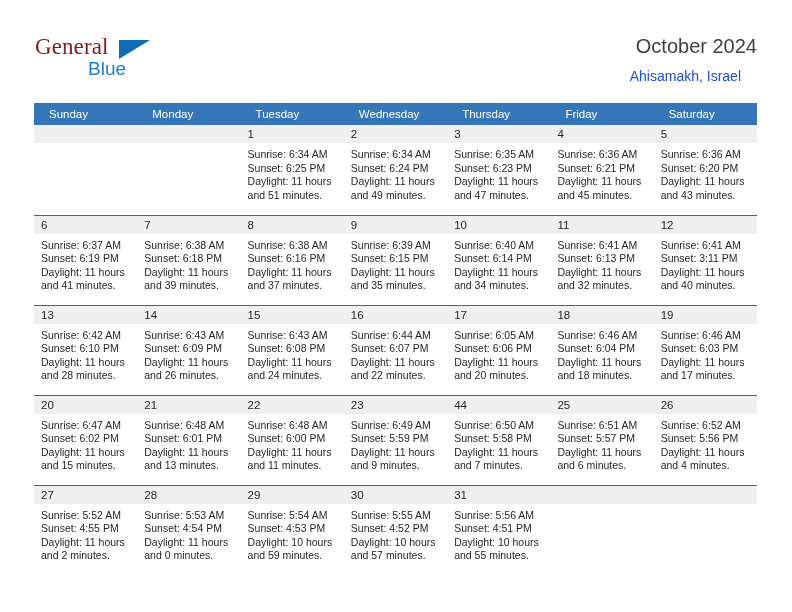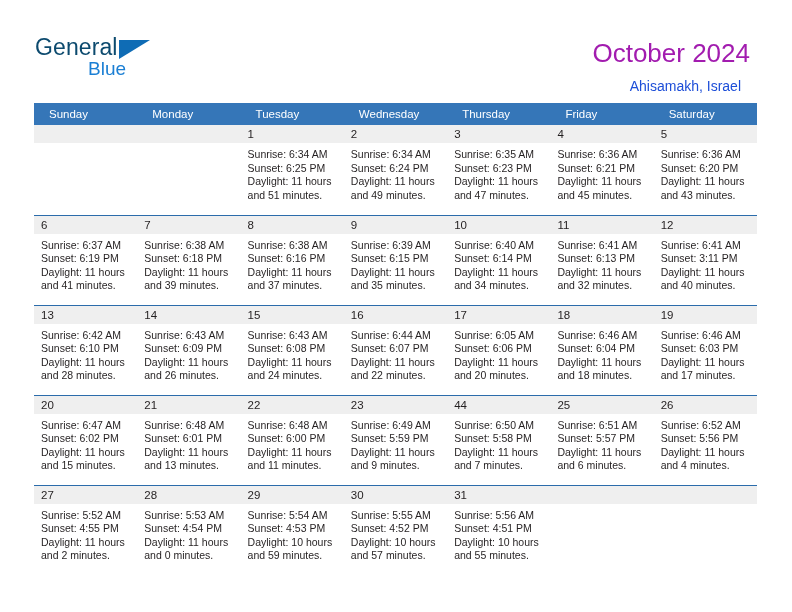--- a/index.html
+++ b/index.html
@@ -36,22 +36,23 @@
     top: 4px;
     width: 210px;
     height: 56px;
   }
   .brand-general {
     position: absolute;
     left: 0;
     top: 0;
     font-size: 23px;
     letter-spacing: 0.1px;
-    color: #0c4a6e;
+    color: #7f1d1d;
     line-height: 26px;
+    font-family: Liberation Serif, serif;
   }
   .brand-triangle {
     position: absolute;
     left: 84px;
     top: 6px;
     width: 0;
     height: 0;
     border-left: 31px solid #0f6cb5;
     border-bottom: 19px solid transparent;
   }
@@ -64,25 +65,25 @@
     line-height: 26px;
   }
 
   .title-block {
     position: absolute;
     right: 0;
     top: 0;
     text-align: right;
   }
   .cal-title {
-    font-size: 26px;
+    font-size: 20px;
     font-weight: normal;
-    color: #a21caf;
+    color: #404040;
     line-height: 32px;
-    margin: 7px;
+    margin: 0;
     white-space: nowrap;
   }
   .cal-subtitle {
     font-size: 14px;
     color: #1d4ed8;
     line-height: 20px;
     margin: 4px 16px 0 0;
     white-space: nowrap;
   }
 

